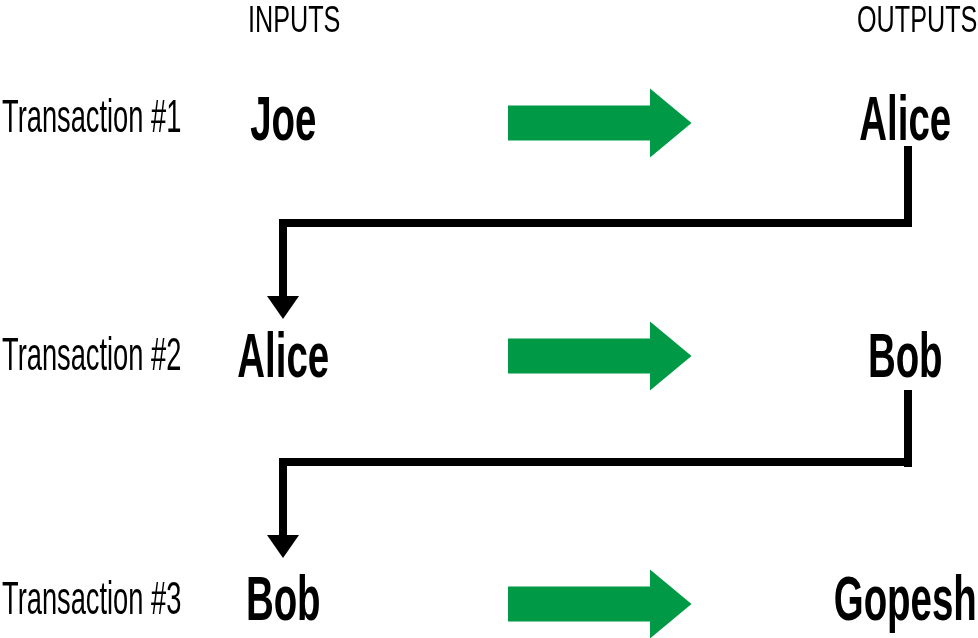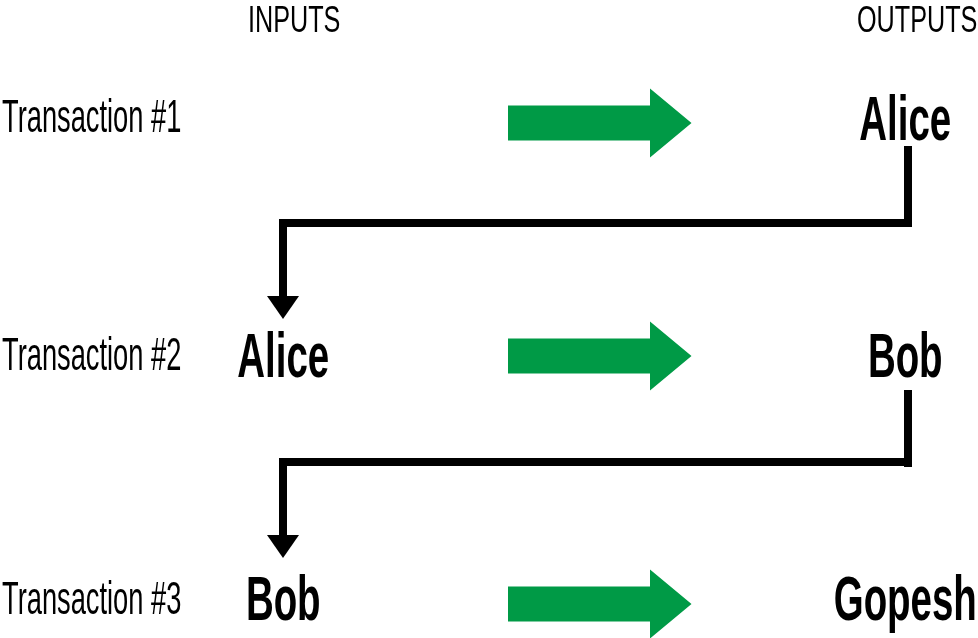--- a/index.html
+++ b/index.html
@@ -69,20 +69,23 @@
 </style>
 </head>
 <body>
 
 <div id="canvas">
 
   <div class="abs col-header" style="left:248px; top:2px;">INPUTS</div>
   <div class="abs col-header" style="left:857px; top:2px;">OUTPUTS</div>
 
   <div class="abs tx-label" style="left:2px; top:92px;">Transaction #1</div>
+  <div class="abs name-slot" style="left:83px; top:87px;">
+    <span class="name">Joe</span>
+  </div>
   <svg class="abs flow-arrow" style="left:508px; top:88px;" width="184" height="70" viewBox="0 0 184 70">
     <polygon points="0,17.5 142,17.5 142,0.5 183.5,35 142,69.5 142,52.5 0,52.5" fill="#009a46"></polygon>
   </svg>
   <div class="abs name-slot" style="left:705px; top:87px;">
     <span class="name">Alice</span>
   </div>
 
   <div>
     <div class="abs seg" style="left:904px; top:146px; width:8px; height:81px;"></div>
     <div class="abs seg" style="left:279px; top:219px; width:633px; height:8px;"></div>

